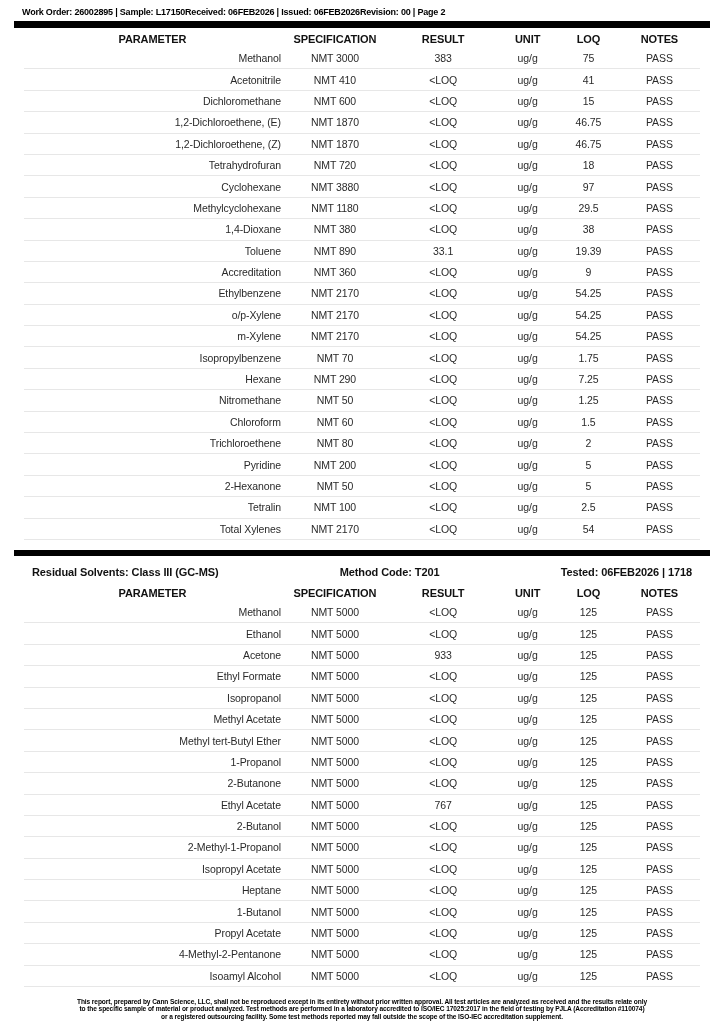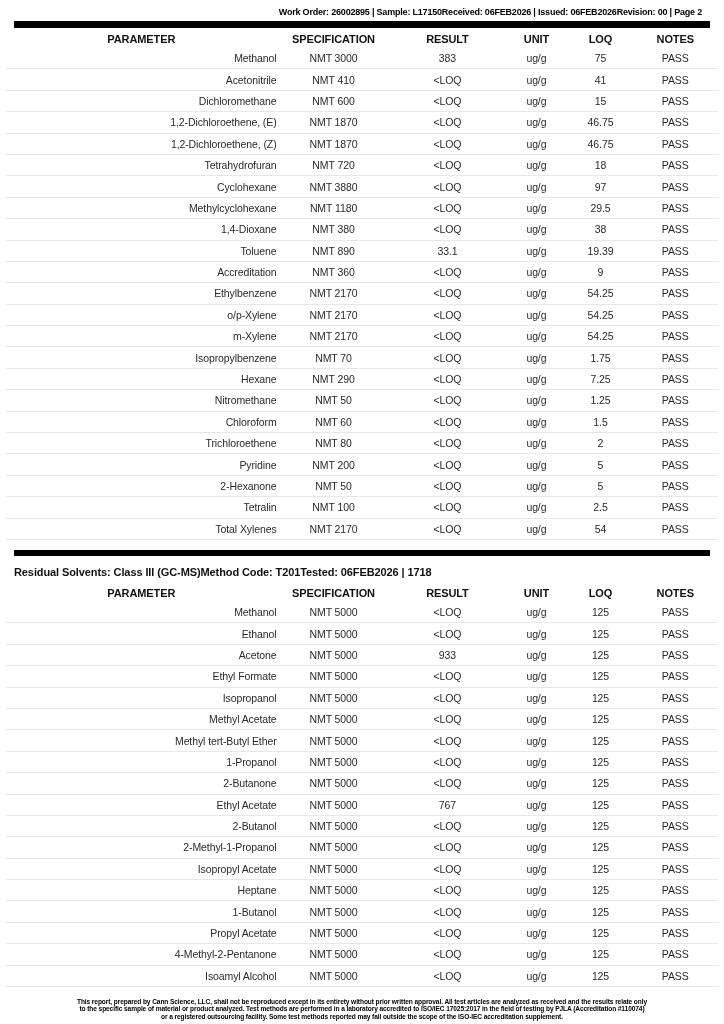--- a/index.html
+++ b/index.html
@@ -13,35 +13,35 @@
     overflow: hidden;
   }
   .page {
     position: relative;
     width: 724px;
     height: 1024px;
     background: #ffffff;
   }
   .page-header {
     display: flex;
-    justify-content: flex-end;
+    justify-content: flex-start;
     align-items: flex-end;
     padding: 7px 22px 4px 22px;
     font-size: 9px;
     font-weight: bold;
     color: #000;
     letter-spacing: -0.2px;
   }
   .bar {
     height: 7px;
     background: #000;
     margin: 0 14px;
   }
   .bar.thin { height: 6px; }
-  .content { margin: 0 6px; }
+  .content { margin: 0 24px; }
   table.results {
     width: 100%;
     border-collapse: collapse;
     table-layout: fixed;
   }
   table.results th {
     font-size: 11px;
     font-weight: bold;
     color: #111;
     text-align: center;
@@ -67,20 +67,21 @@
   col.c-param { width: 38%; }
   col.c-spec  { width: 16%; }
   col.c-res   { width: 16%; }
   col.c-unit  { width: 9%;  }
   col.c-loq   { width: 9%;  }
   col.c-notes { width: 12%; }
 
   .gap-sm { height: 10px; }
   .section-header {
     display: flex;
+    justify-content: space-between;
     align-items: center;
     padding: 10px 8px 4px 8px;
     font-size: 11px;
     font-weight: bold;
     color: #111;
     letter-spacing: -0.1px;
   }
   .page-footer {
     position: absolute;
     left: 0;

